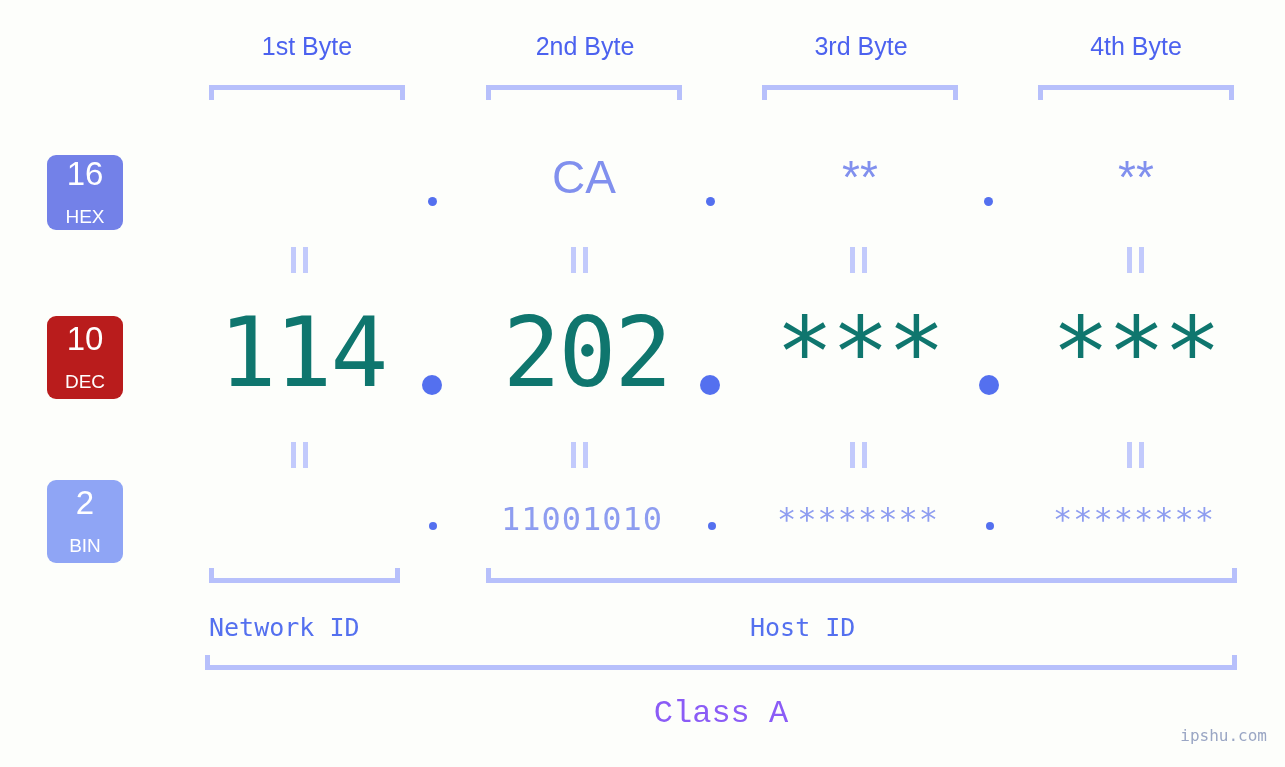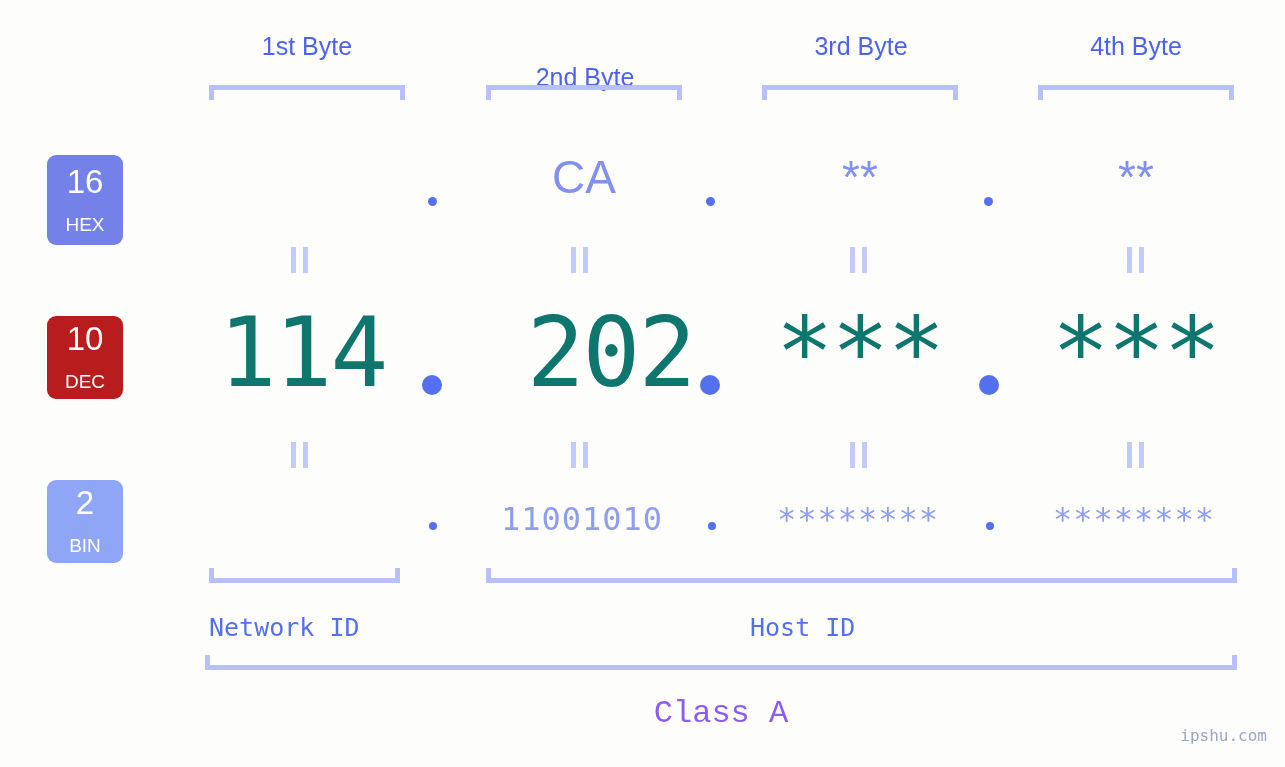--- a/index.html
+++ b/index.html
@@ -68,21 +68,21 @@
     font-size: 33px;
     line-height: 33px;
     font-weight: 400;
   }
   .base-badge .nm {
     font-size: 19px;
     line-height: 22px;
     font-weight: 400;
     margin-top: 16px;
   }
-  #badge-hex { top: 155px; height: 90px; background: #7381e8; }
+  #badge-hex { top: 155px; height: 75px; background: #7381e8; }
   #badge-dec { top: 316px; height: 83px; background: #8b96ef; }
   #badge-bin { top: 480px; height: 83px; background: #8fa5f5; }
 
   
   .val {
     position: absolute;
     text-align: center;
     white-space: nowrap;
   }
   .hex-val {
@@ -161,21 +161,21 @@
     color: #9aa6c4;
     letter-spacing: 0px;
   }
 </style>
 </head>
 <body style="background: rgb(253, 254, 251);">
 
 <div id="stage">
 
   <div class="byte-head" style="left:209px;width:196px;">1st Byte</div>
-  <div class="byte-head" style="left:487px;width:196px;margin-top:31px;">2nd Byte</div>
+  <div class="byte-head" style="left:487px;width:196px;">2nd Byte</div>
   <div class="byte-head" style="left:763px;width:196px;">3rd Byte</div>
   <div class="byte-head" style="left:1038px;width:196px;">4th Byte</div>
 
   <div class="bracket-top" style="left:209px;top:85px;width:196px;"></div>
   <div class="bracket-top" style="left:486px;top:85px;width:196px;"></div>
   <div class="bracket-top" style="left:762px;top:85px;width:196px;"></div>
   <div class="bracket-top" style="left:1038px;top:85px;width:196px;"></div>
 
   <div class="base-badge" id="badge-hex" style="background: rgb(115, 129, 232);">
     <span class="num">16</span>
@@ -209,21 +209,21 @@
       <i></i>
       <i></i>
     </div>
   <div class="eqmark" style="left:1127px;top:247px;">
       <i></i>
       <i></i>
     </div>
 
   <div class="val dec-val" style="left:200px;width:205px;">114</div>
   <div class="dot dot-dec" style="left:422px;"></div>
-  <div class="val dec-val" style="left:508px;width:205px;">202</div>
+  <div class="val dec-val" style="left:484px;width:205px;">202</div>
   <div class="dot dot-dec" style="left:700px;"></div>
   <div class="val dec-val" style="left:757px;width:205px;">***</div>
   <div class="dot dot-dec" style="left:979px;"></div>
   <div class="val dec-val" style="left:1033px;width:205px;">***</div>
 
   <div class="eqmark" style="left:291px;top:442px;">
       <i></i>
       <i></i>
     </div>
   <div class="eqmark" style="left:571px;top:442px;">

